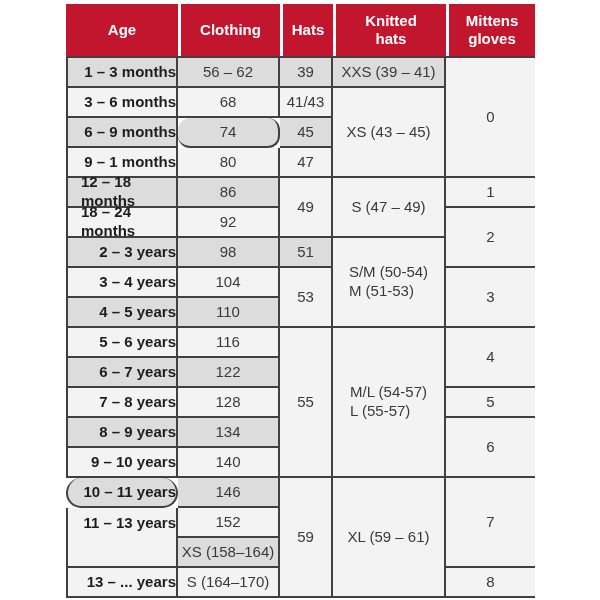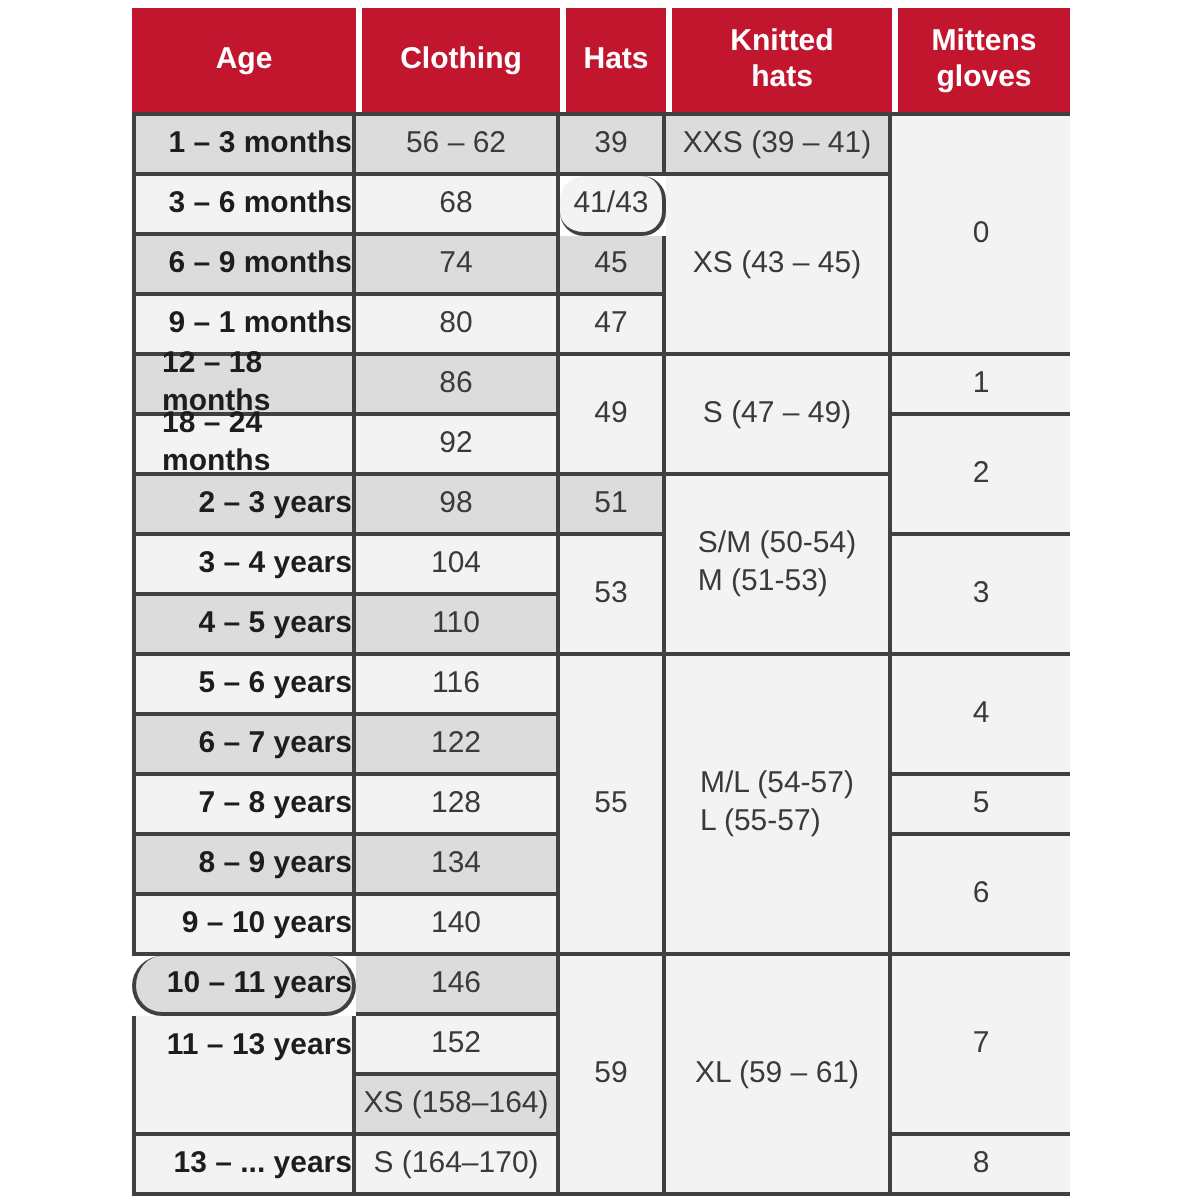--- a/index.html
+++ b/index.html
@@ -137,21 +137,21 @@
       </div>
       <div class="cell c1" style="grid-area: 18 / 1 / span 1;">
         <span>13 – ... years</span>
       </div>
       <div class="cell c2 tone-gray" style="grid-area: 1 / 2 / span 1;">
         <span>56 – 62</span>
       </div>
       <div class="cell c2" style="grid-area: 2 / 2 / span 1;">
         <span>68</span>
       </div>
-      <div class="cell c2 tone-gray" style="grid-area: 3 / 2 / span 1;">
+      <div class="cell c2 tone-gray" style="grid-area: 3 / 2 / span 1; border-radius: 12px;">
         <span>74</span>
       </div>
       <div class="cell c2" style="grid-area: 4 / 2 / span 1;">
         <span>80</span>
       </div>
       <div class="cell c2 tone-gray" style="grid-area: 5 / 2 / span 1;">
         <span>86</span>
       </div>
       <div class="cell c2" style="grid-area: 6 / 2 / span 1;">
         <span>92</span>
@@ -188,21 +188,21 @@
       </div>
       <div class="cell c2 tone-gray" style="grid-area: 17 / 2 / span 1;">
         <span>XS (158–164)</span>
       </div>
       <div class="cell c2" style="grid-area: 18 / 2 / span 1;">
         <span>S (164–170)</span>
       </div>
       <div class="cell c3 tone-gray" style="grid-area: 1 / 3 / span 1;">
         <span>39</span>
       </div>
-      <div class="cell c3" style="grid-area: 2 / 3 / span 1; border-radius: 12px;">
+      <div class="cell c3" style="grid-area: 2 / 3 / span 1;">
         <span>41/43</span>
       </div>
       <div class="cell c3 tone-gray" style="grid-area: 3 / 3 / span 1;">
         <span>45</span>
       </div>
       <div class="cell c3" style="grid-area: 4 / 3 / span 1;">
         <span>47</span>
       </div>
       <div class="cell c3" style="grid-area: 5 / 3 / span 2;">
         <span>49</span>

